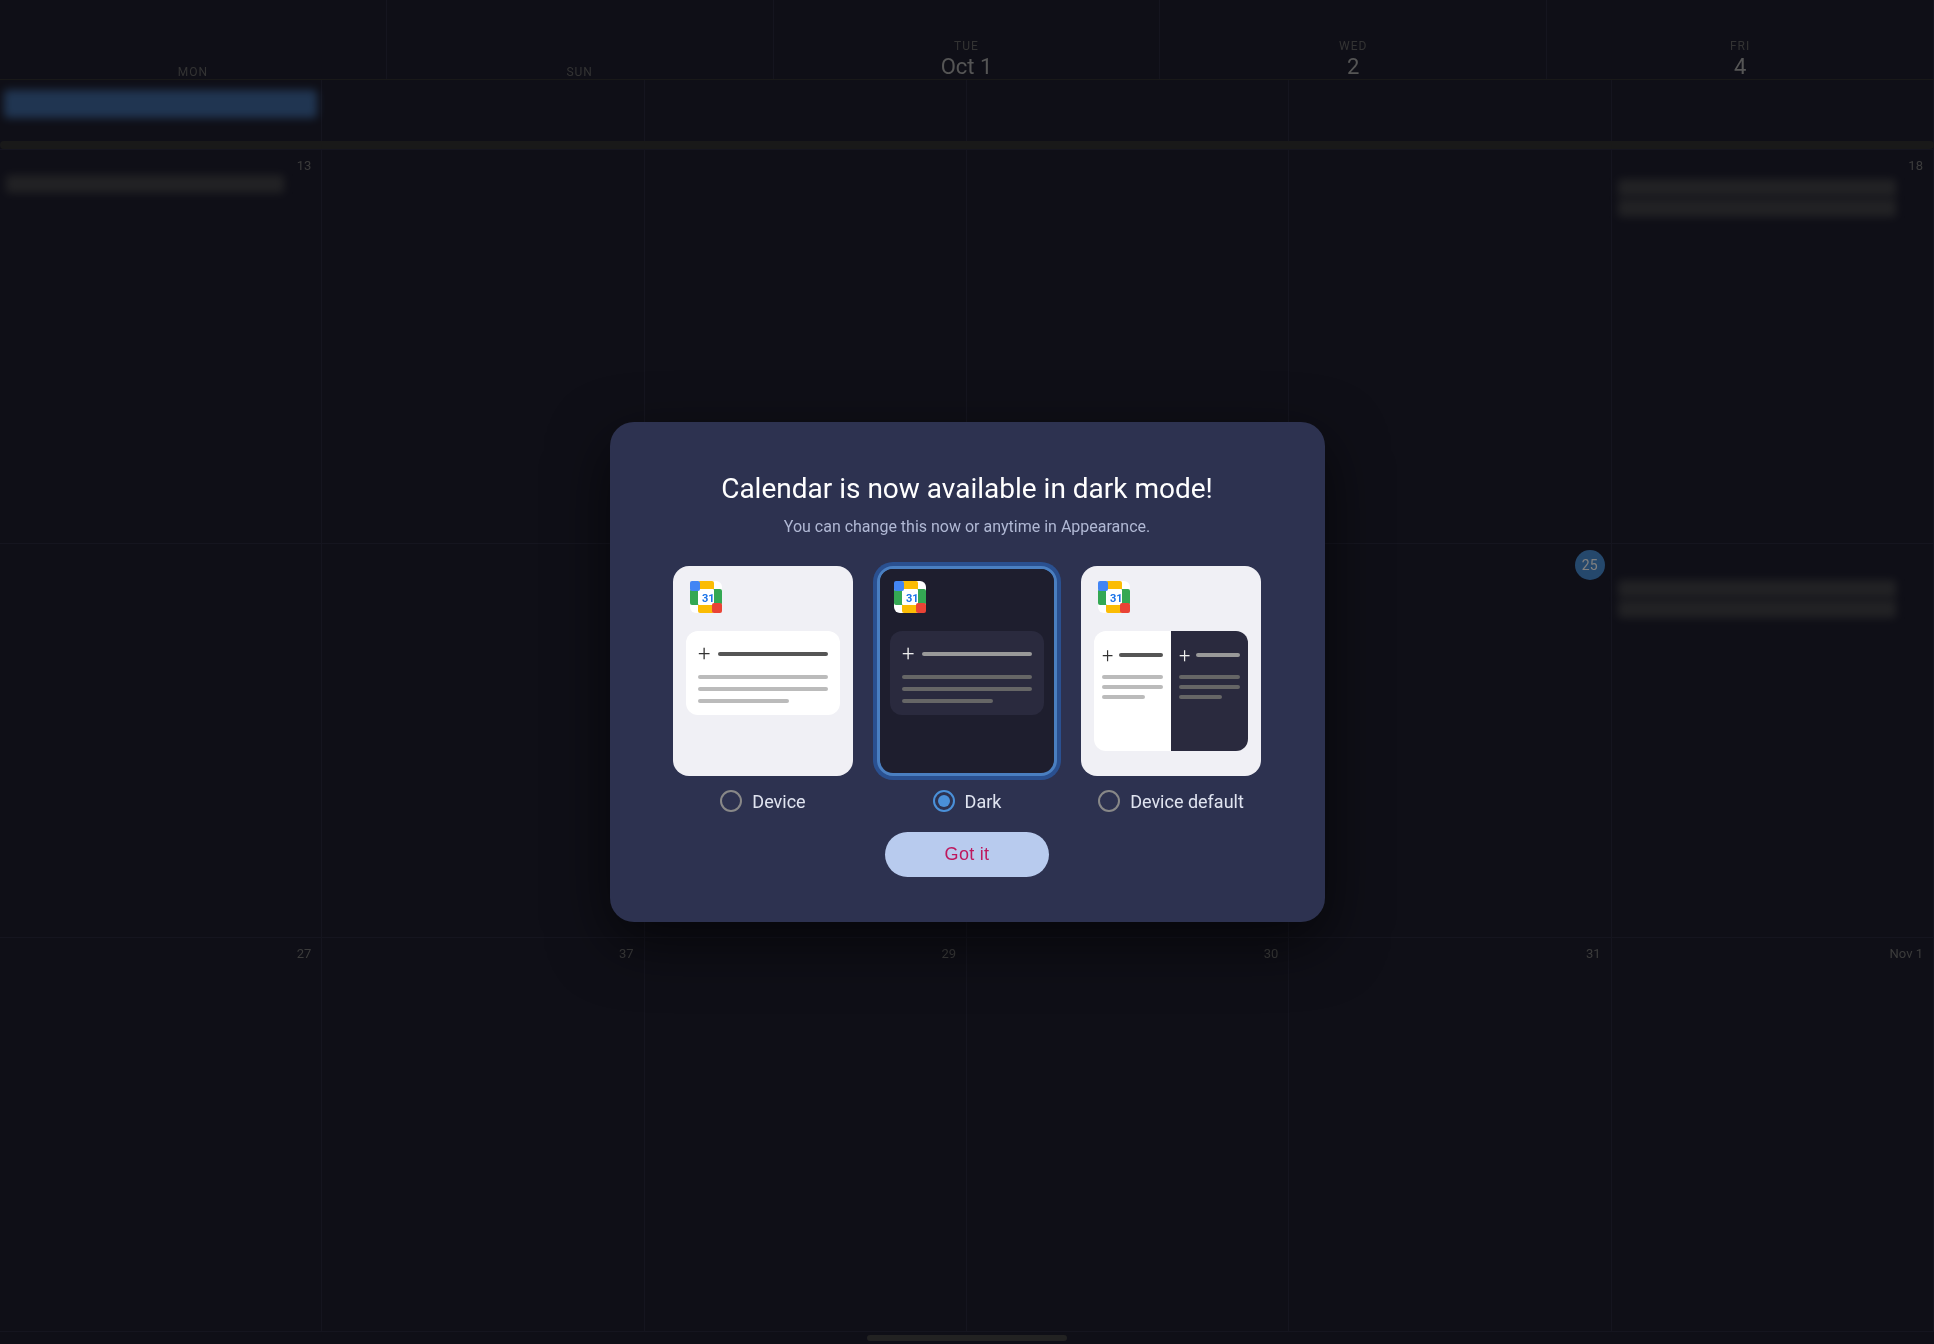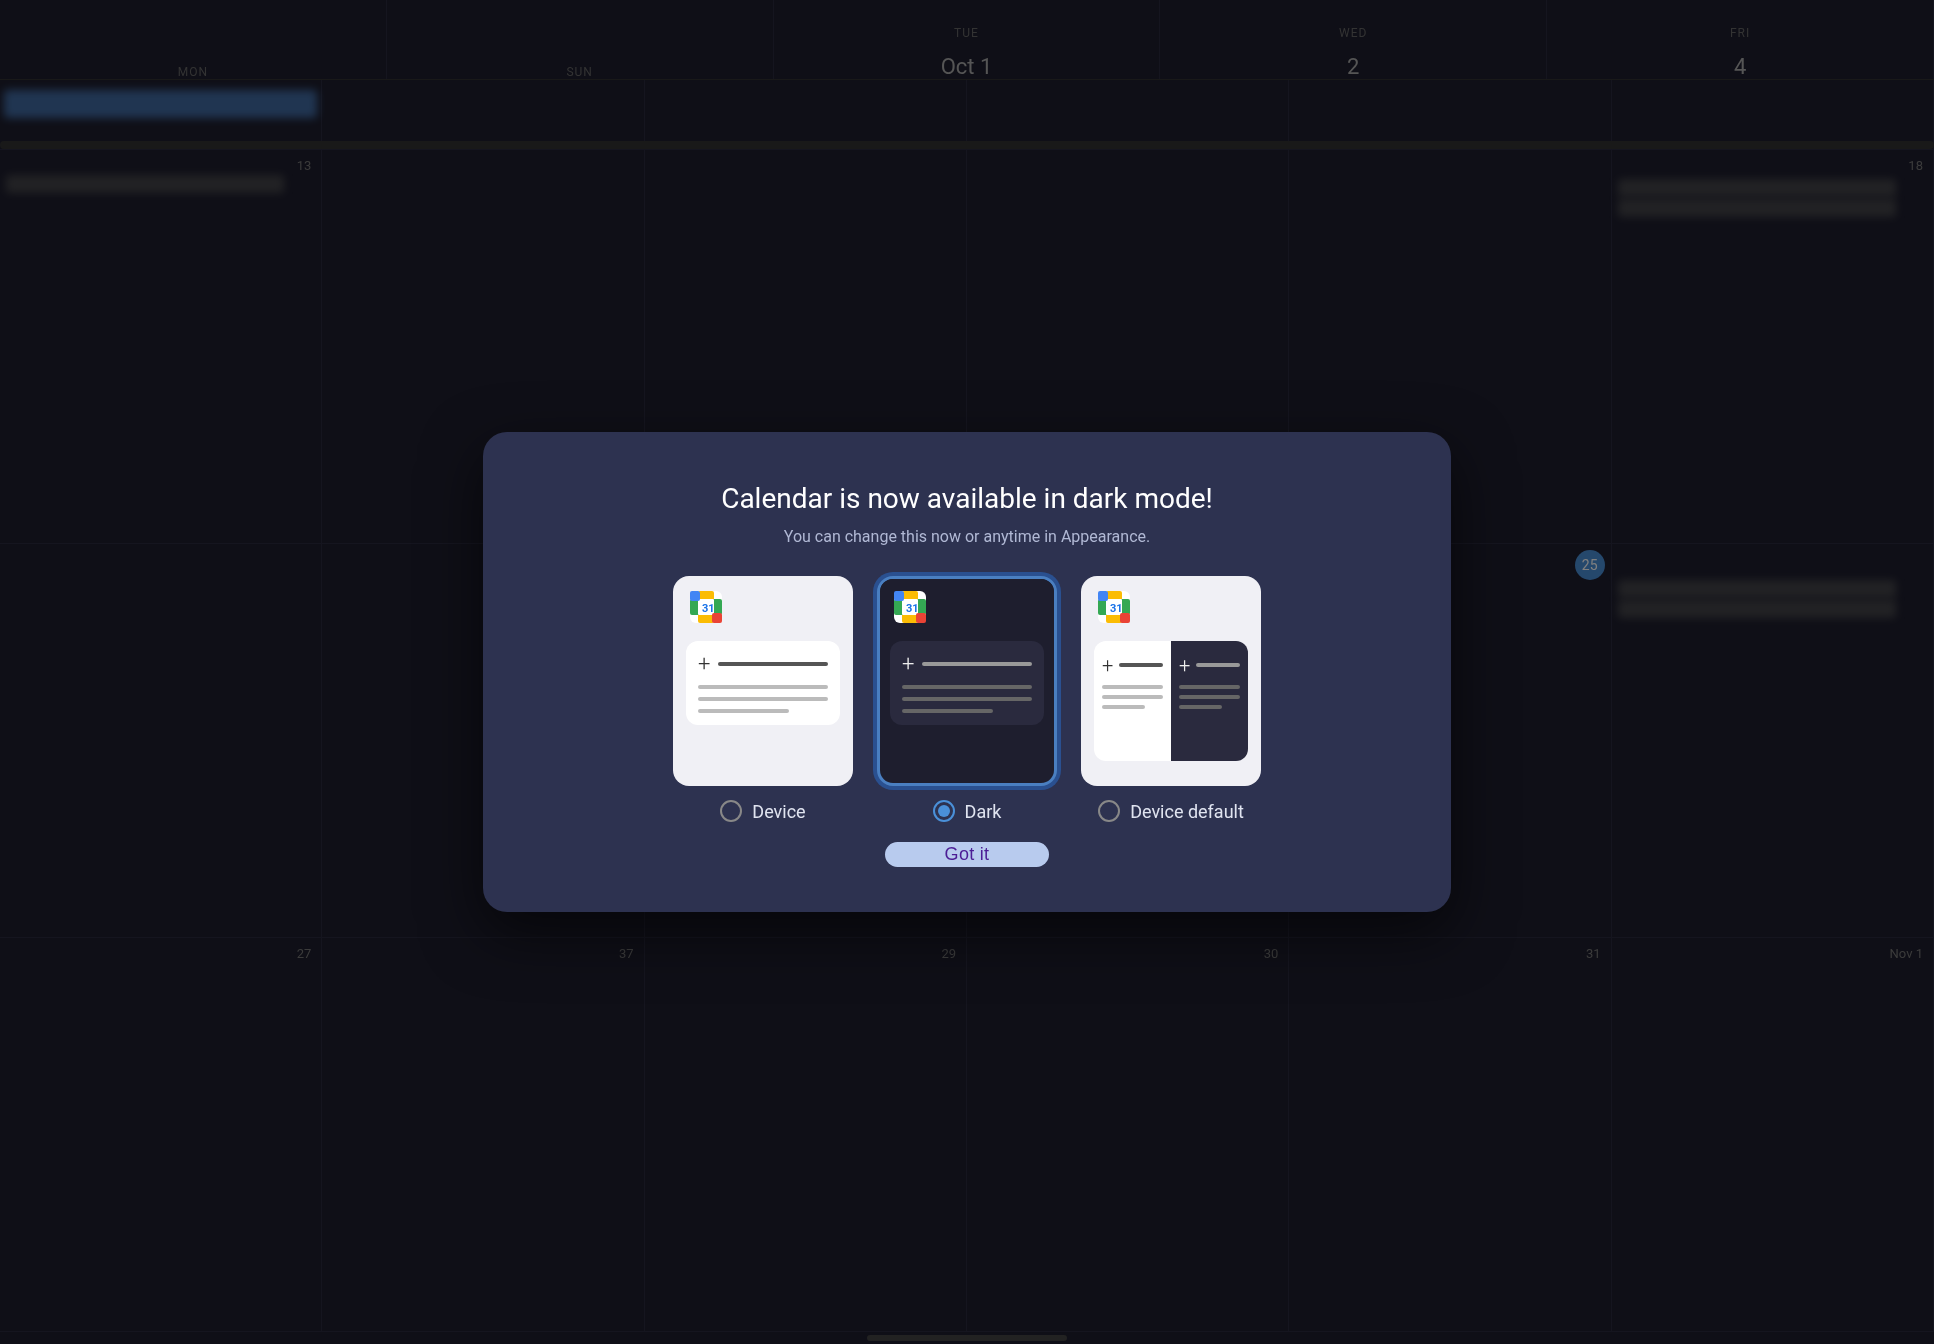--- a/index.html
+++ b/index.html
@@ -42,21 +42,21 @@
     .cal-col .day-name {
       font-size: 12px;
       color: #666;
       text-transform: uppercase;
       letter-spacing: 1px;
     }
 
     .cal-col .day-num {
       font-size: 22px;
       color: #aaa;
-      margin-top: 14px;
+      margin-top: 1px;
     }
 
     .calendar-body {
       flex: 1;
       display: flex;
       flex-direction: column;
     }
 
     .cal-row {
       flex: 1;
@@ -97,21 +97,21 @@
       display: flex;
       align-items: center;
       justify-content: center;
       z-index: 10;
     }
 
     
     .dialog {
       background: #2d3250;
       border-radius: 24px;
-      width: 968px;
+      width: 715px;
       padding: 50px 50px 45px;
       display: flex;
       flex-direction: column;
       align-items: center;
       gap: 20px;
       box-shadow: 0 20px 60px rgba(0,0,0,0.6);
     }
 
     .dialog-title {
       font-size: 28px;
@@ -276,24 +276,24 @@
       content: '';
       width: 12px;
       height: 12px;
       border-radius: 50%;
       background: #4a90d9;
     }
 
     
     .got-it-btn {
       background: #b8cbee;
-      color: #4c1d95;
+      color: #be185d;
       border: none;
       border-radius: 30px;
-      padding: 2px 60px;
+      padding: 12px 60px;
       font-size: 18px;
       font-weight: 500;
       cursor: pointer;
       letter-spacing: 0.3px;
     }
 
     
     .gcal-icon {
       width: 32px;
       height: 32px;

